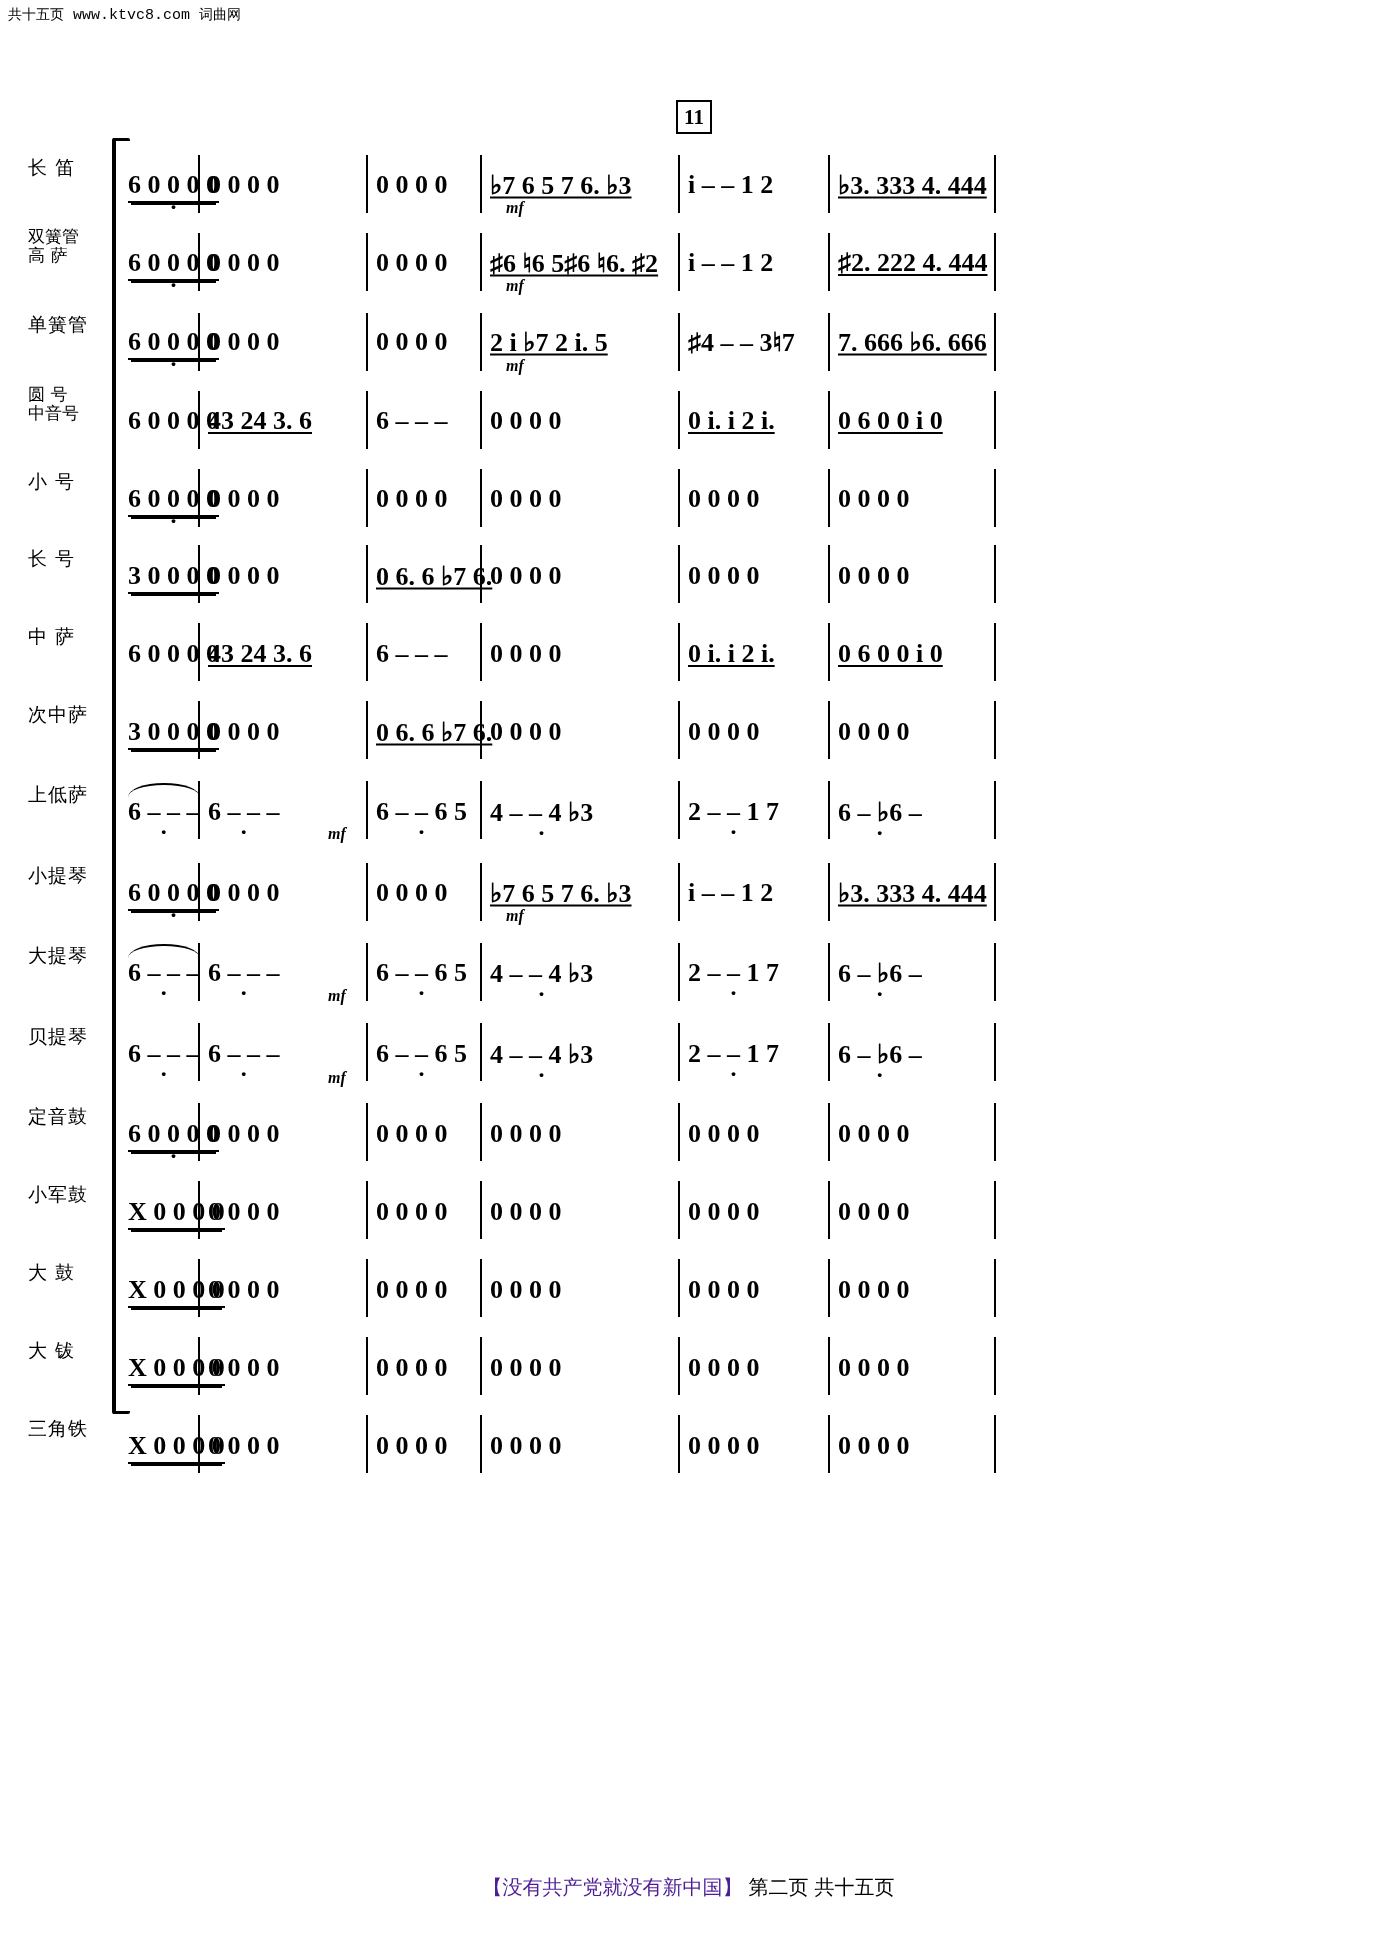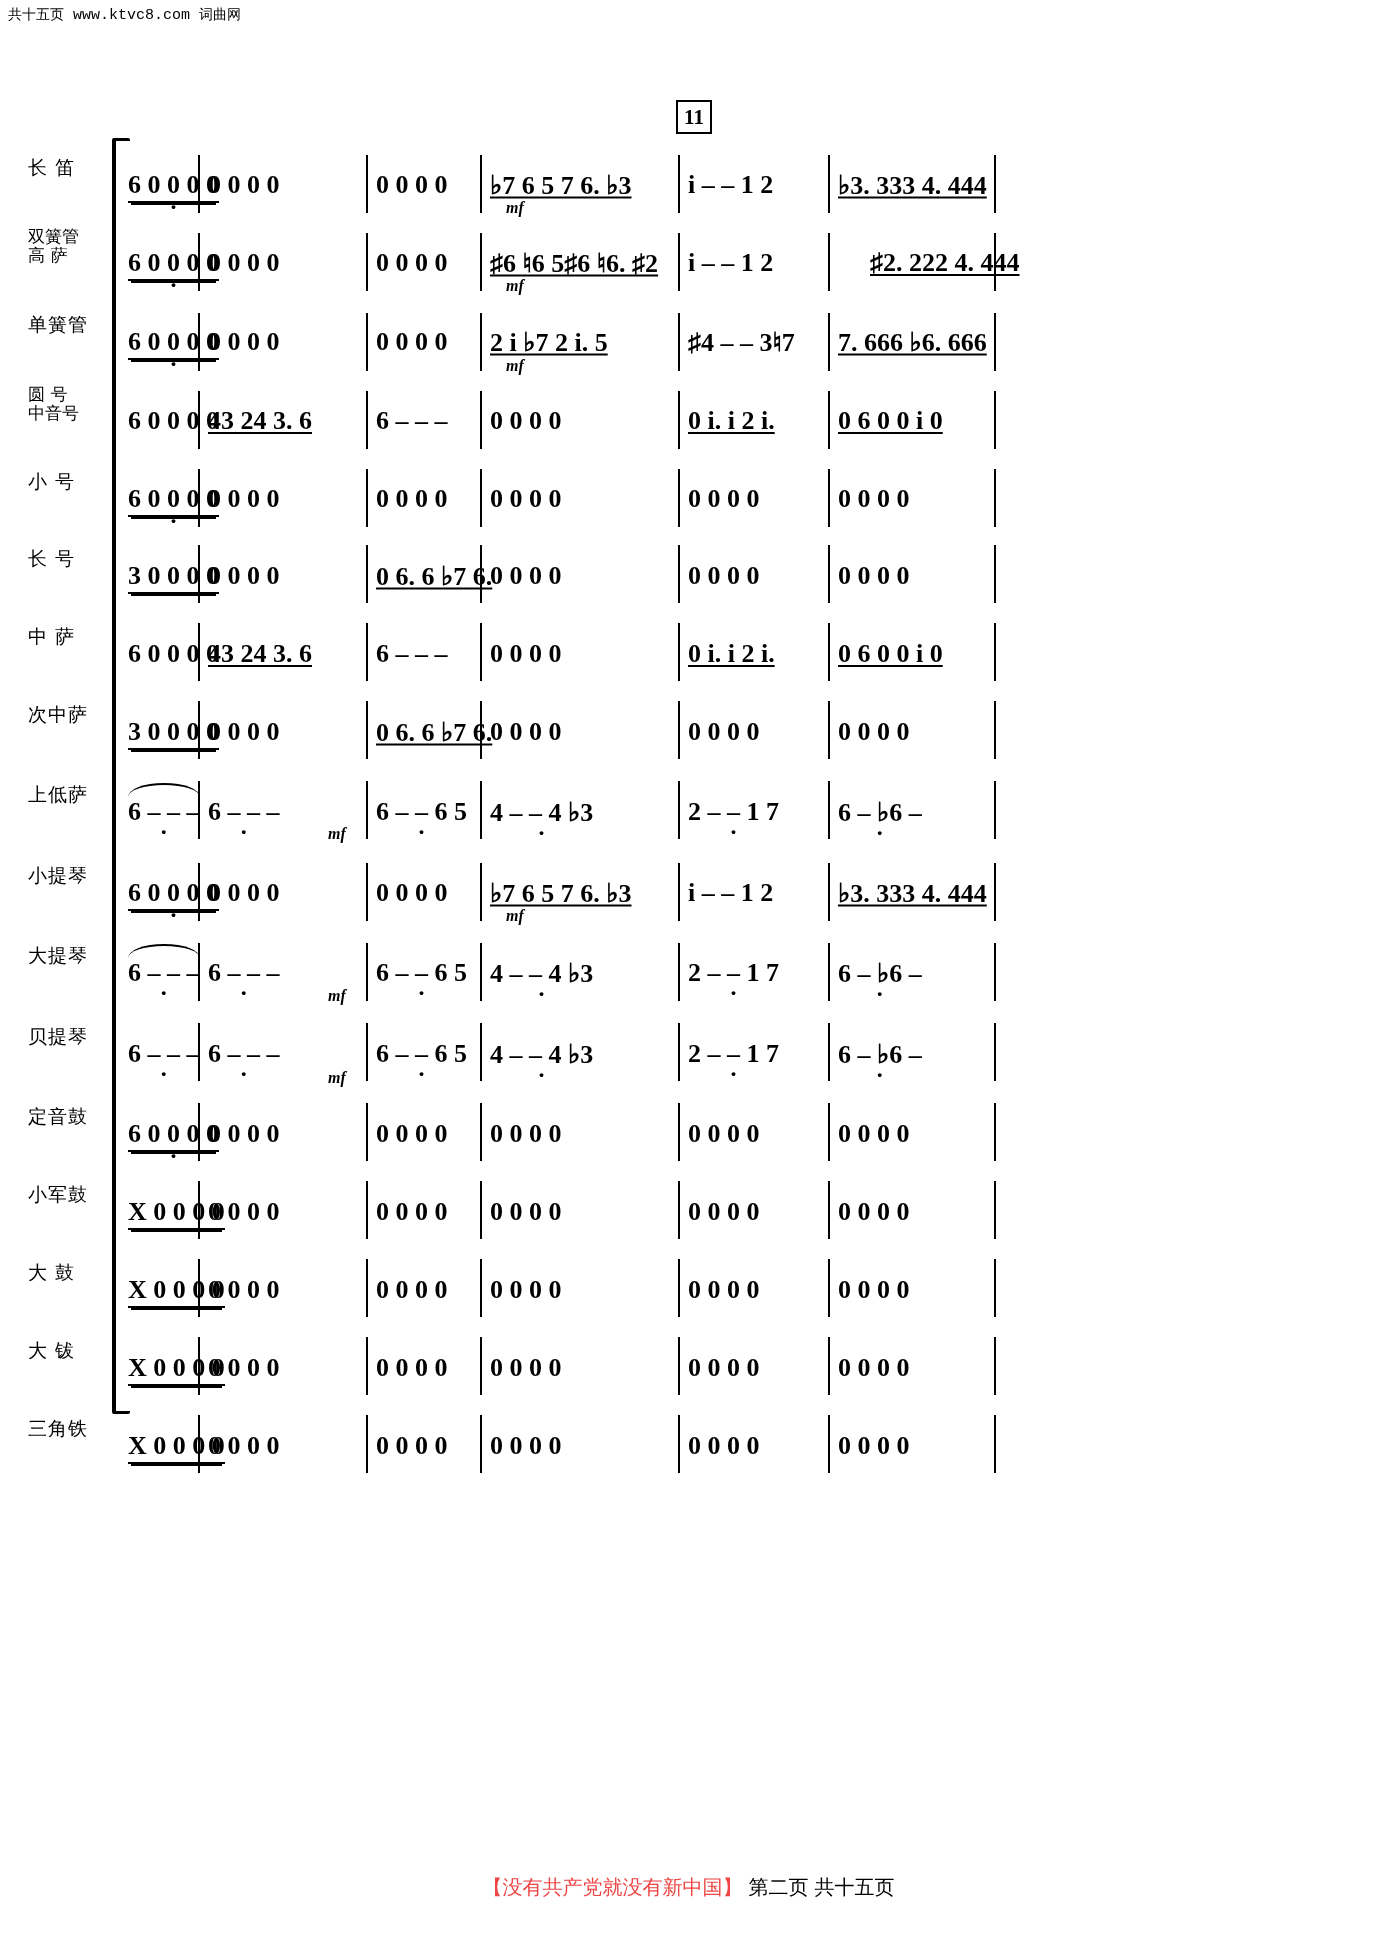--- a/index.html
+++ b/index.html
@@ -26,21 +26,21 @@
   .music{position:absolute;left:128px;top:17px;right:0;height:100%;}
 
   .notes{position:absolute;top:50%;transform:translateY(-50%);left:0;white-space:nowrap;
          font-family:"Liberation Serif",serif;font-weight:bold;font-size:26px;letter-spacing:0px;}
 
   
   .bar{position:absolute;width:0;border-left:2px solid #000;}
   .dyn{position:absolute;font-family:"Liberation Serif",serif;font-style:italic;font-weight:bold;font-size:16px;}
 
   .footer{position:absolute;left:0;right:0;bottom:48px;text-align:center;font-family:"DejaVu Sans",sans-serif;font-size:20px;}
-  .footer .ttl{color:#ef4444;}
+  .footer .ttl{color:#4c1d95;}
   .footer .pg{color:#000;margin-left:6px;}
   .und{text-decoration:underline;text-underline-offset:3px;}
   .und2{border-bottom:2px solid #000;padding-bottom:2px;box-shadow:0 5px 0 -3px #000;}
   .dotD{position:relative;}
   .dotD::after{content:"·";position:absolute;left:50%;transform:translateX(-50%);bottom:-18px;font-size:24px;line-height:1;}
   .tie{position:relative;}
   .tie::before{content:"";position:absolute;top:-14px;left:0;right:0;height:12px;border-top:2px solid #000;border-radius:50%/100% 100% 0 0;}
 </style>
 </head>
 <body>
@@ -85,21 +85,21 @@
         <div class="bar" style="left:238px;top:10px;height:58px;"></div>
         <div class="bar" style="left:352px;top:10px;height:58px;"></div>
         <div class="bar" style="left:550px;top:10px;height:58px;"></div>
         <div class="bar" style="left:700px;top:10px;height:58px;"></div>
         <div class="bar" style="left:866px;top:10px;height:58px;"></div>
         <div class="notes" style="left:0px;"><span class="und2 dotD">6 0 0 0 0</span></div>
         <div class="notes" style="left:80px;"><span>0   0   0 0</span></div>
         <div class="notes" style="left:248px;"><span>0 0     0 0</span></div>
         <div class="notes" style="left:362px;"><span class="und">♯6 ♮6  5♯6  ♮6. ♯2</span></div>
         <div class="notes" style="left:560px;"><span>i –   – 1 2</span></div>
-        <div class="notes" style="left:710px;margin-left:32px;"><span class="und">♯2. 222  4. 444</span></div>
+        <div class="notes" style="left:710px;"><span class="und">♯2. 222  4. 444</span></div>
         <div class="dyn" style="left:378px;top:54px;">mf</div>
       </div>
     </div>
 
     <div class="row" style="height:78px;">
       <div class="label">单簧管</div>
       <div class="music">
         <div class="bar" style="left:70px;top:10px;height:58px;"></div>
         <div class="bar" style="left:238px;top:10px;height:58px;"></div>
         <div class="bar" style="left:352px;top:10px;height:58px;"></div>

